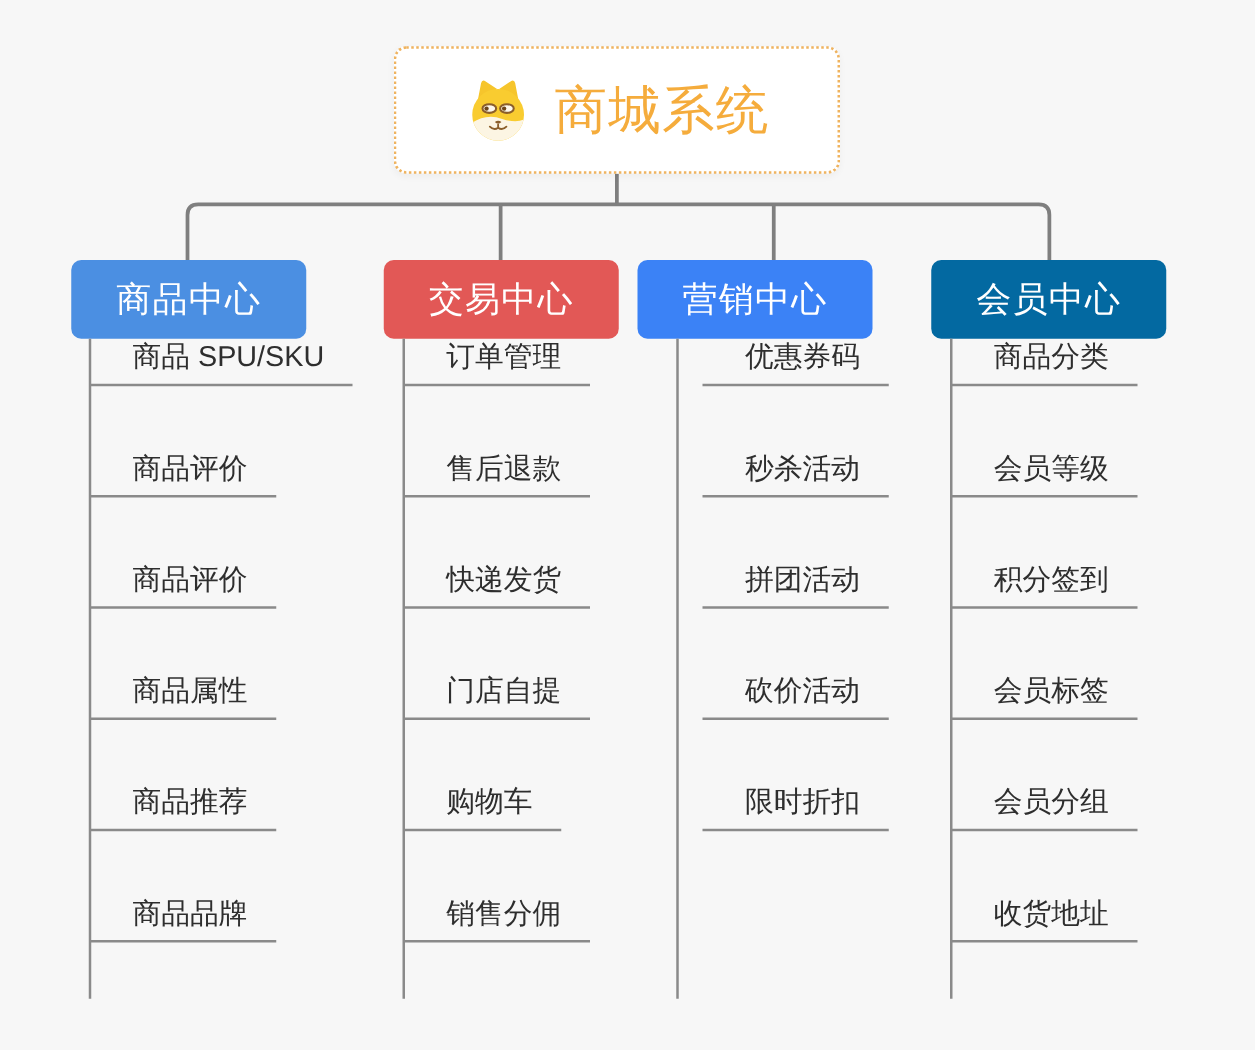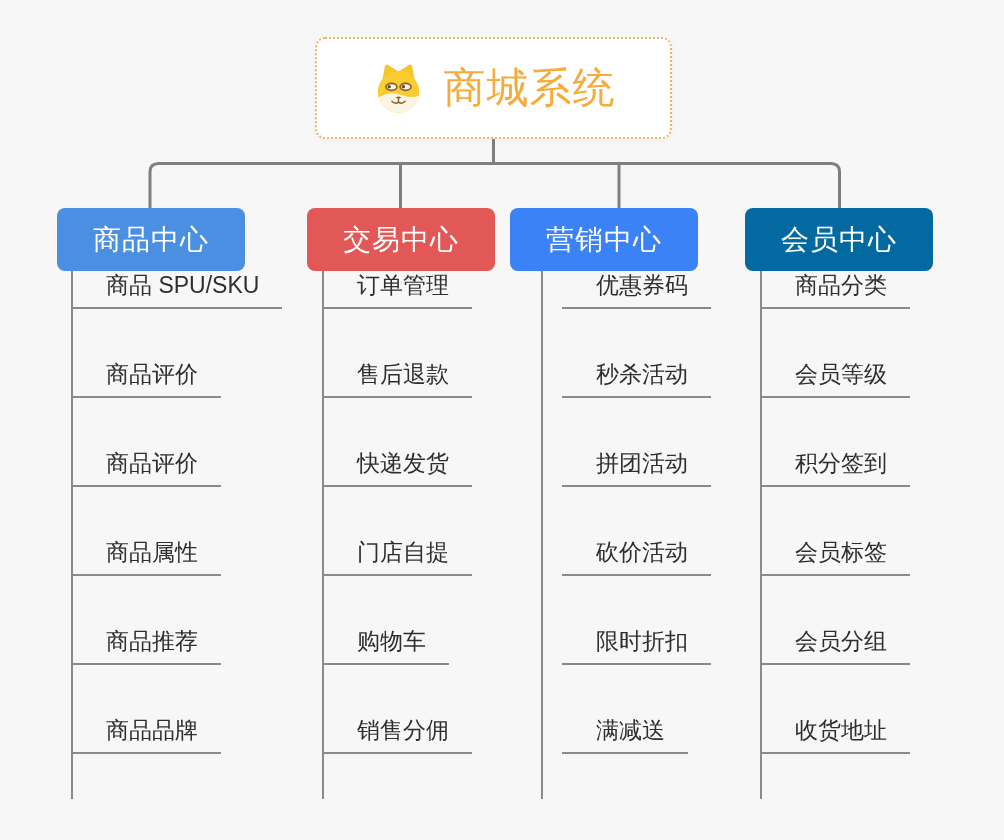--- a/index.html
+++ b/index.html
@@ -99,21 +99,20 @@
       <div class="leaf">门店自提</div>
       <div class="leaf">购物车</div>
       <div class="leaf">销售分佣</div>
     </div>
   <div class="leaf-col" style="left:562px;">
       <div class="leaf">优惠券码</div>
       <div class="leaf">秒杀活动</div>
       <div class="leaf">拼团活动</div>
       <div class="leaf">砍价活动</div>
       <div class="leaf">限时折扣</div>
-      <div class="leaf">满减送</div>
     </div>
   <div class="leaf-col" style="left:761px;">
       <div class="leaf">商品分类</div>
       <div class="leaf">会员等级</div>
       <div class="leaf">积分签到</div>
       <div class="leaf">会员标签</div>
       <div class="leaf">会员分组</div>
       <div class="leaf">收货地址</div>
     </div>
 

